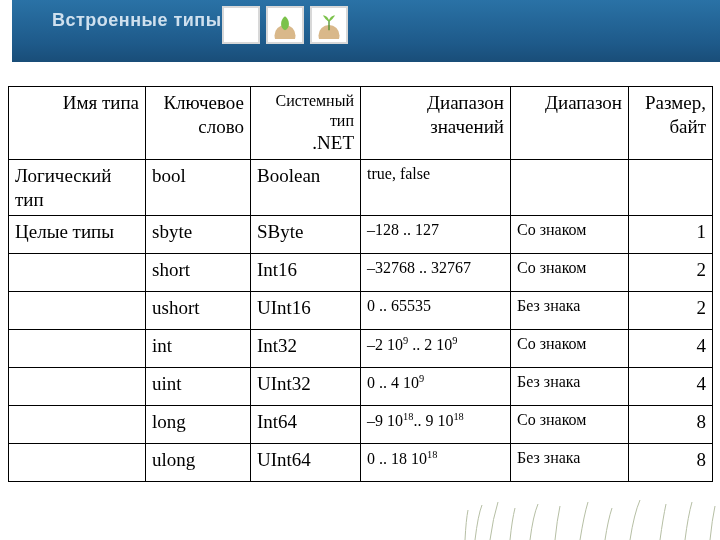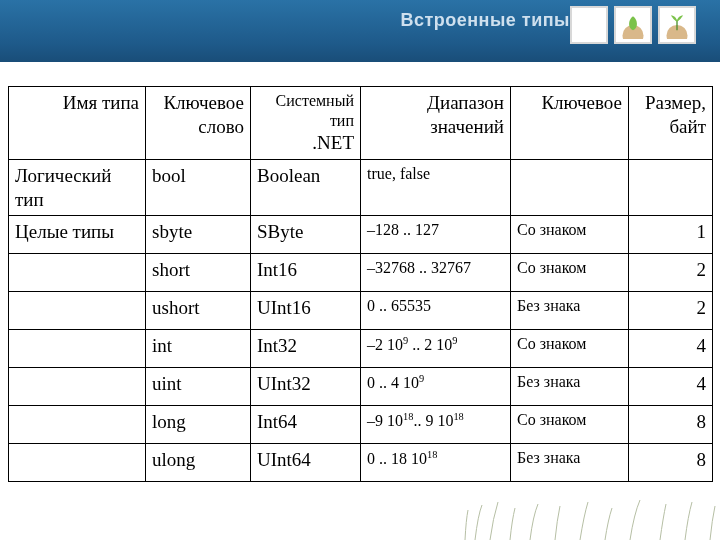--- a/index.html
+++ b/index.html
@@ -11,21 +11,22 @@
     background: #fff;
     position: relative;
     overflow: hidden;
   }
   .header {
     background: linear-gradient(180deg, #2a72a6 0%, #1e5a8a 70%, #194d78 100%);
     height: 62px;
     padding: 8px 24px 0 40px;
     display: flex;
     align-items: flex-start;
-    justify-content: flex-end;
+    justify-content: flex-start;
+    margin-left: 12px;
   }
   .title {
     color: #cfe0ee;
     font-family: Arial, sans-serif;
     font-weight: 700;
     font-size: 18px;
     letter-spacing: 0.5px;
     margin-top: 2px;
   }
   .icon-row { display: flex; gap: 6px; margin-top: -2px; }
@@ -105,21 +106,21 @@
   </colgroup>
   <thead>
     <tr>
       <th>Имя типа</th>
       <th>Ключевое слово</th>
       <th class="net-h">
         <span>Системный тип</span>
         <span class="net-sub">.NET</span>
       </th>
       <th class="range-h">Диапазон значений</th>
-      <th class="desc-h">Ключевое</th>
+      <th class="desc-h">Диапазон</th>
       <th class="size-h">Размер, байт</th>
     </tr>
   </thead>
   <tbody id="tbody">
         <tr>
           <td>Логический тип</td>
           <td>bool</td>
           <td>Boolean</td>
           <td class="range-c">true, false</td>
           <td class="desc-c"></td>

